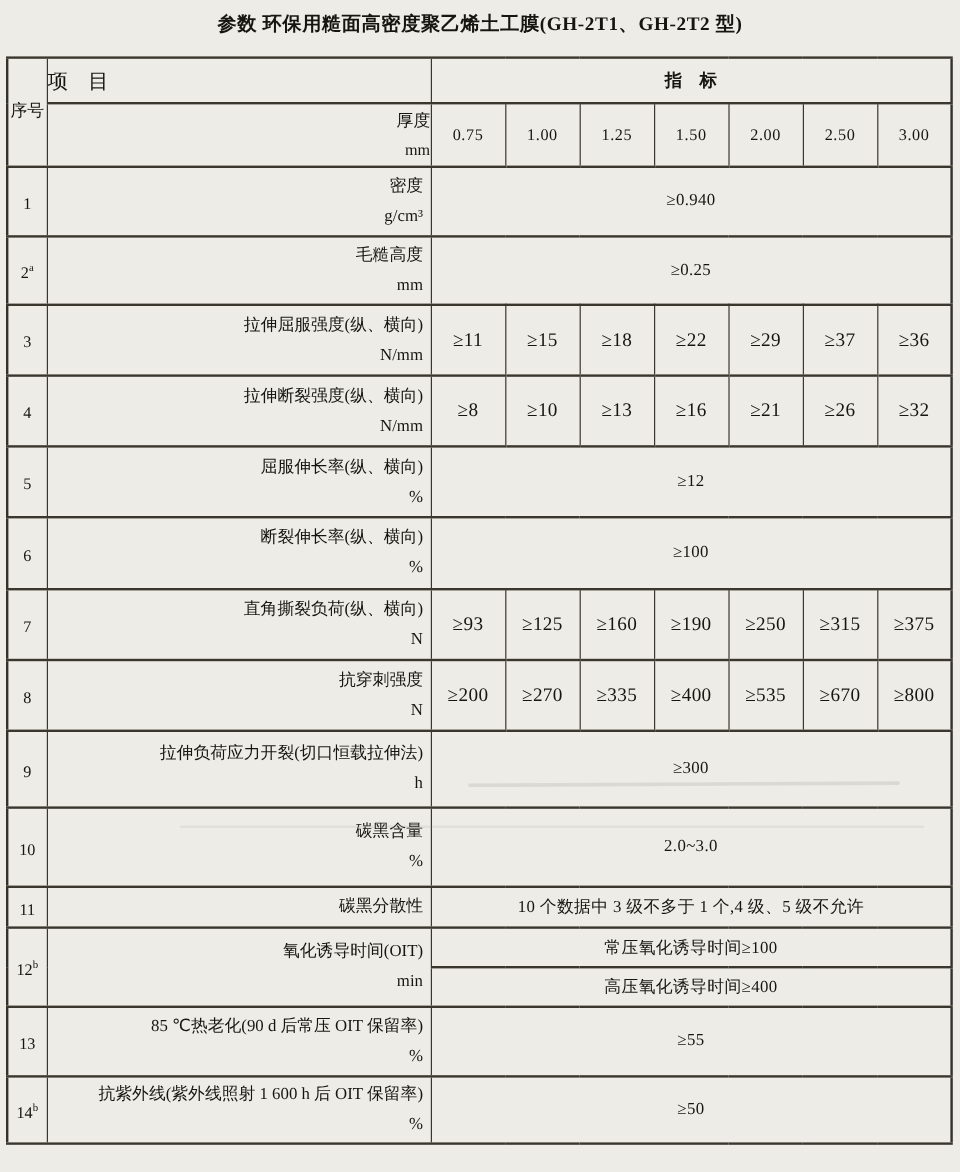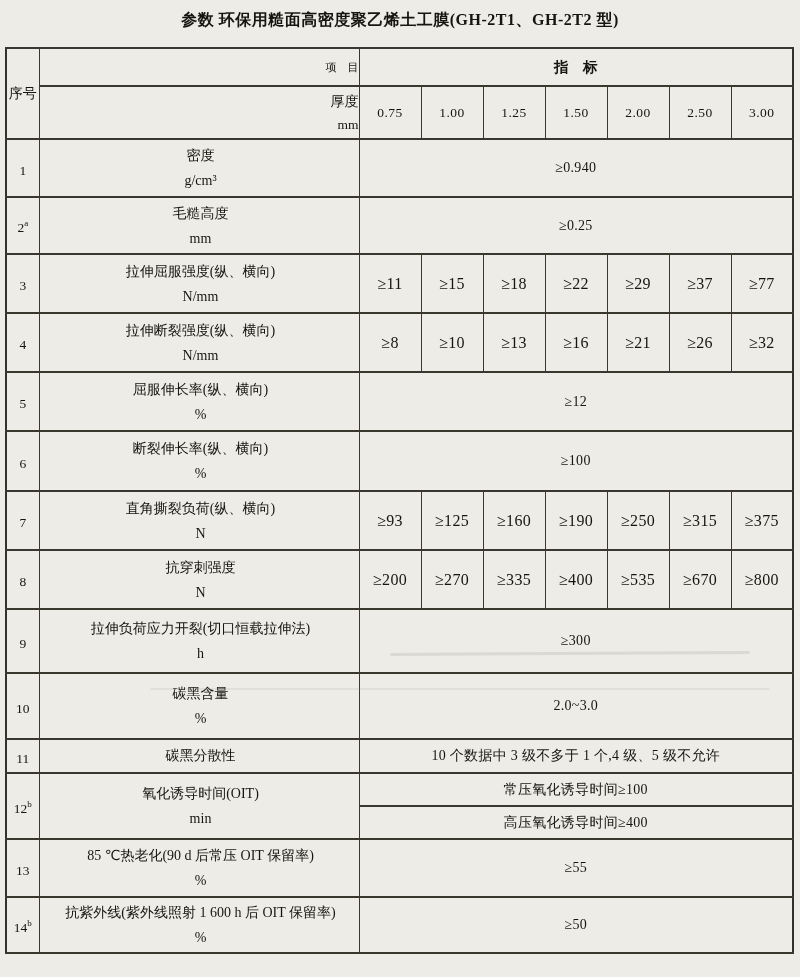--- a/index.html
+++ b/index.html
@@ -21,28 +21,28 @@
     border:2px solid #34312b;
   }
   td {
     border:1px solid #3a372f;
     border-top-width:2px; border-bottom-width:2px;
     padding:0; font-size:14px; vertical-align:middle;
     overflow:hidden;
   }
   .c-seq  { text-align:center; font-size:13.5px; line-height:21px; padding:0 2px; }
   .c-seq sup { font-size:9px; }
-  .c-item { text-align:center; padding:2px 6px 2px 9px; }
+  .c-item { text-align:right; padding:2px 6px 2px 9px; }
   .c-item .nm { line-height:26px; }
   .c-item .un { line-height:24px; }
   .c-item .un:empty { display:none; }
   .c-val  { text-align:center; font-size:16px; letter-spacing:0.3px; }
   .c-span { text-align:center; font-size:14px; letter-spacing:0.3px; }
   .h-seq  { text-align:center; line-height:23px; font-size:14px; }
-  .h-item { text-align:right; font-size:11px; }
+  .h-item { text-align:left; font-size:17px; }
   .h-ind  { text-align:center; font-size:14.5px;font-weight:bold; }
   .h-th   { text-align:right; }
   .h-th .nm { line-height:24px; }
   .h-th .un { line-height:22px; font-size:13.5px; }
   .h-col  { text-align:center; font-size:13.5px; letter-spacing:0.5px;margin-left:28px; }
   .streak { position:absolute; background:#8a857c; pointer-events:none; }
   .s1 { top:652px; left:390px; width:360px; height:3px; opacity:0.18; border-radius:2px; transform:rotate(-0.3deg); }
   .s2 { top:688px; left:150px; width:620px; height:2px; opacity:0.12; border-radius:2px; }
 </style>
 </head>
@@ -108,21 +108,21 @@
       <td class="c-item">
         <div class="nm">拉伸屈服强度(纵、横向)</div>
         <div class="un">N/mm</div>
       </td>
       <td class="c-val">≥11</td>
       <td class="c-val">≥15</td>
       <td class="c-val">≥18</td>
       <td class="c-val">≥22</td>
       <td class="c-val">≥29</td>
       <td class="c-val">≥37</td>
-      <td class="c-val">≥77</td>
+      <td class="c-val">≥36</td>
     </tr>
 
     <tr style="height:59px">
       <td class="c-seq"><span>4</span><sup></sup></td>
       <td class="c-item">
         <div class="nm">拉伸断裂强度(纵、横向)</div>
         <div class="un">N/mm</div>
       </td>
       <td class="c-val">≥8</td>
       <td class="c-val">≥10</td>

